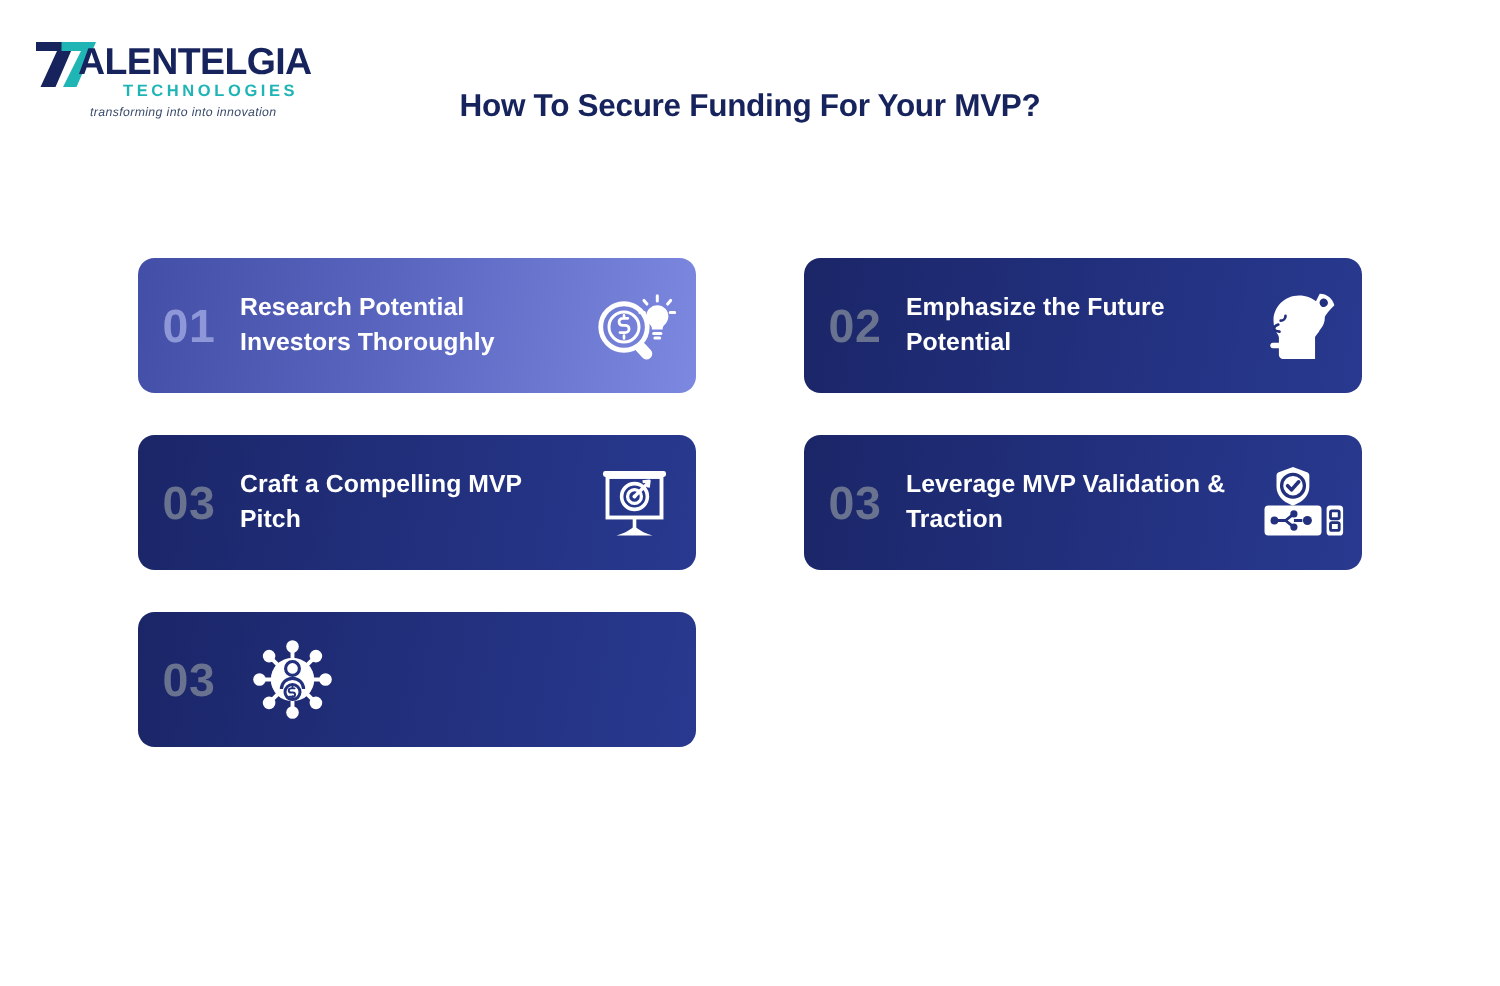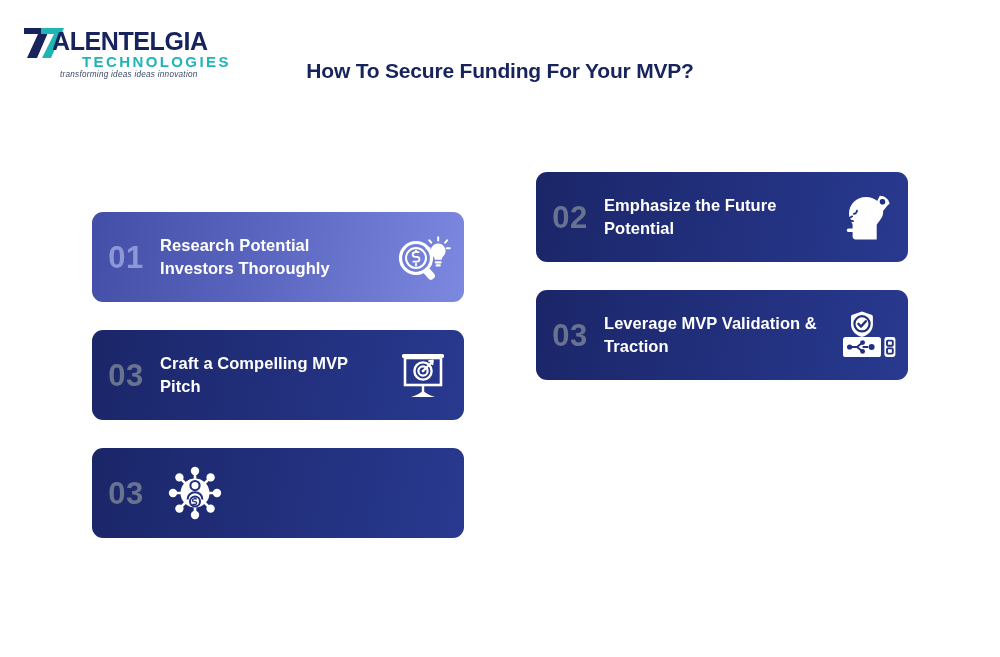--- a/index.html
+++ b/index.html
@@ -40,21 +40,21 @@
     font-weight: bold;
     letter-spacing: -0.4px;
     color: #16235c;
     line-height: 28px;
     white-space: nowrap;
   }
   .logo-sub {
     position: absolute;
     left: 64px;
     top: 29px;
-    font-size: 15px;
+    font-size: 11px;
     font-weight: bold;
     letter-spacing: 2.4px;
     color: #1fb5b5;
     line-height: 13px;
     white-space: nowrap;
   }
   .logo-tagline {
     position: absolute;
     left: 42px;
     top: 44px;
@@ -99,21 +99,20 @@
     display: flex;
     align-items: center;
     margin-bottom: 28px;
     overflow: hidden;
   }
   .card.dark {
     background: linear-gradient(100deg, #1b2668 0%, #22307e 55%, #28398f 100%);
   }
   .card.light {
     background: linear-gradient(100deg, #434ea6 0%, #5a65bf 45%, #7d88e0 100%);
-    margin-top: 40px;
   }
   .card-num {
     width: 68px;
     flex: 0 0 68px;
     text-align: center;
     font-size: 31px;
     font-weight: bold;
     letter-spacing: 0.5px;
     padding-top: 2px;
   }
@@ -147,21 +146,21 @@
 
   <div class="logo">
     <span class="logo-mark">
       <svg width="46" height="30" viewBox="0 0 46 30">
         <polygon points="0,0 26,0 13,30 3,30 14,6 0,6" fill="#16235c"></polygon>
         <polygon points="17,0 40,0 27,30 18,30 30,6 17,6" fill="#1fb5b5"></polygon>
       </svg>
     </span>
     <span class="logo-wordmark">ALENTELGIA</span>
     <span class="logo-sub">TECHNOLOGIES</span>
-    <span class="logo-tagline">transforming ideas ideas innovation</span>
+    <span class="logo-tagline">transforming into into innovation</span>
   </div>
 
   <h1 class="title">How To Secure Funding For Your MVP?</h1>
 
   <div class="grid">
 
     <div class="col col-left">
 
       <div class="card light">
         <span class="card-num">01</span>

